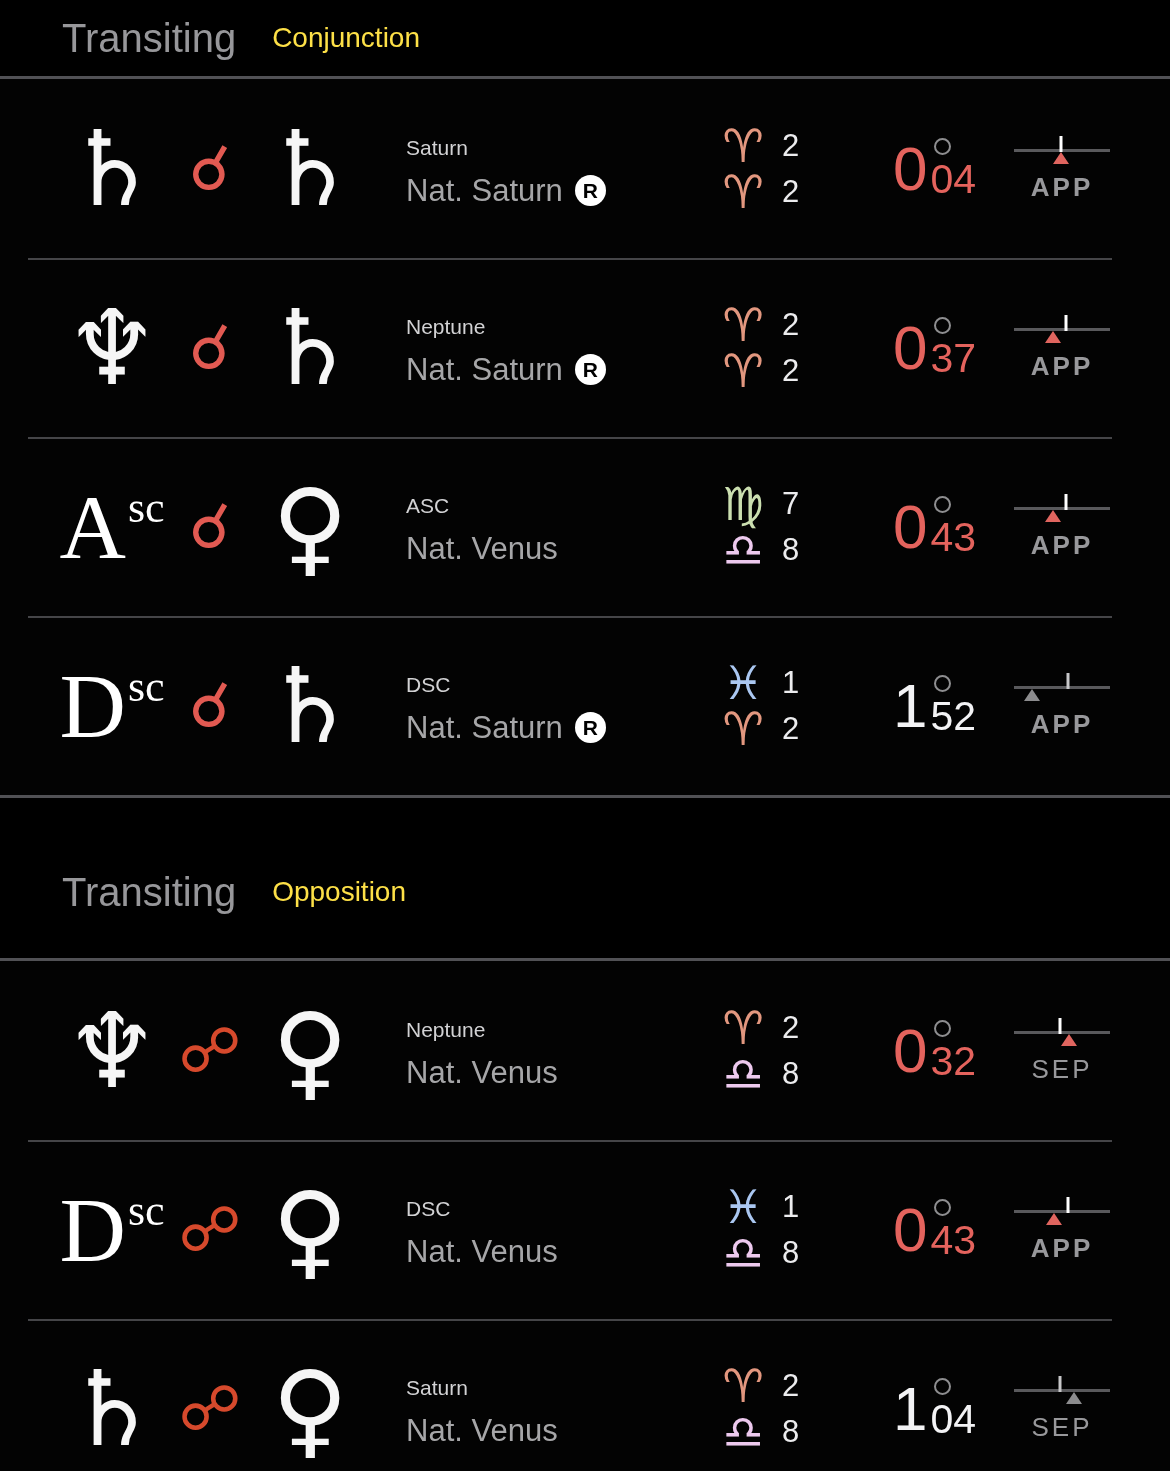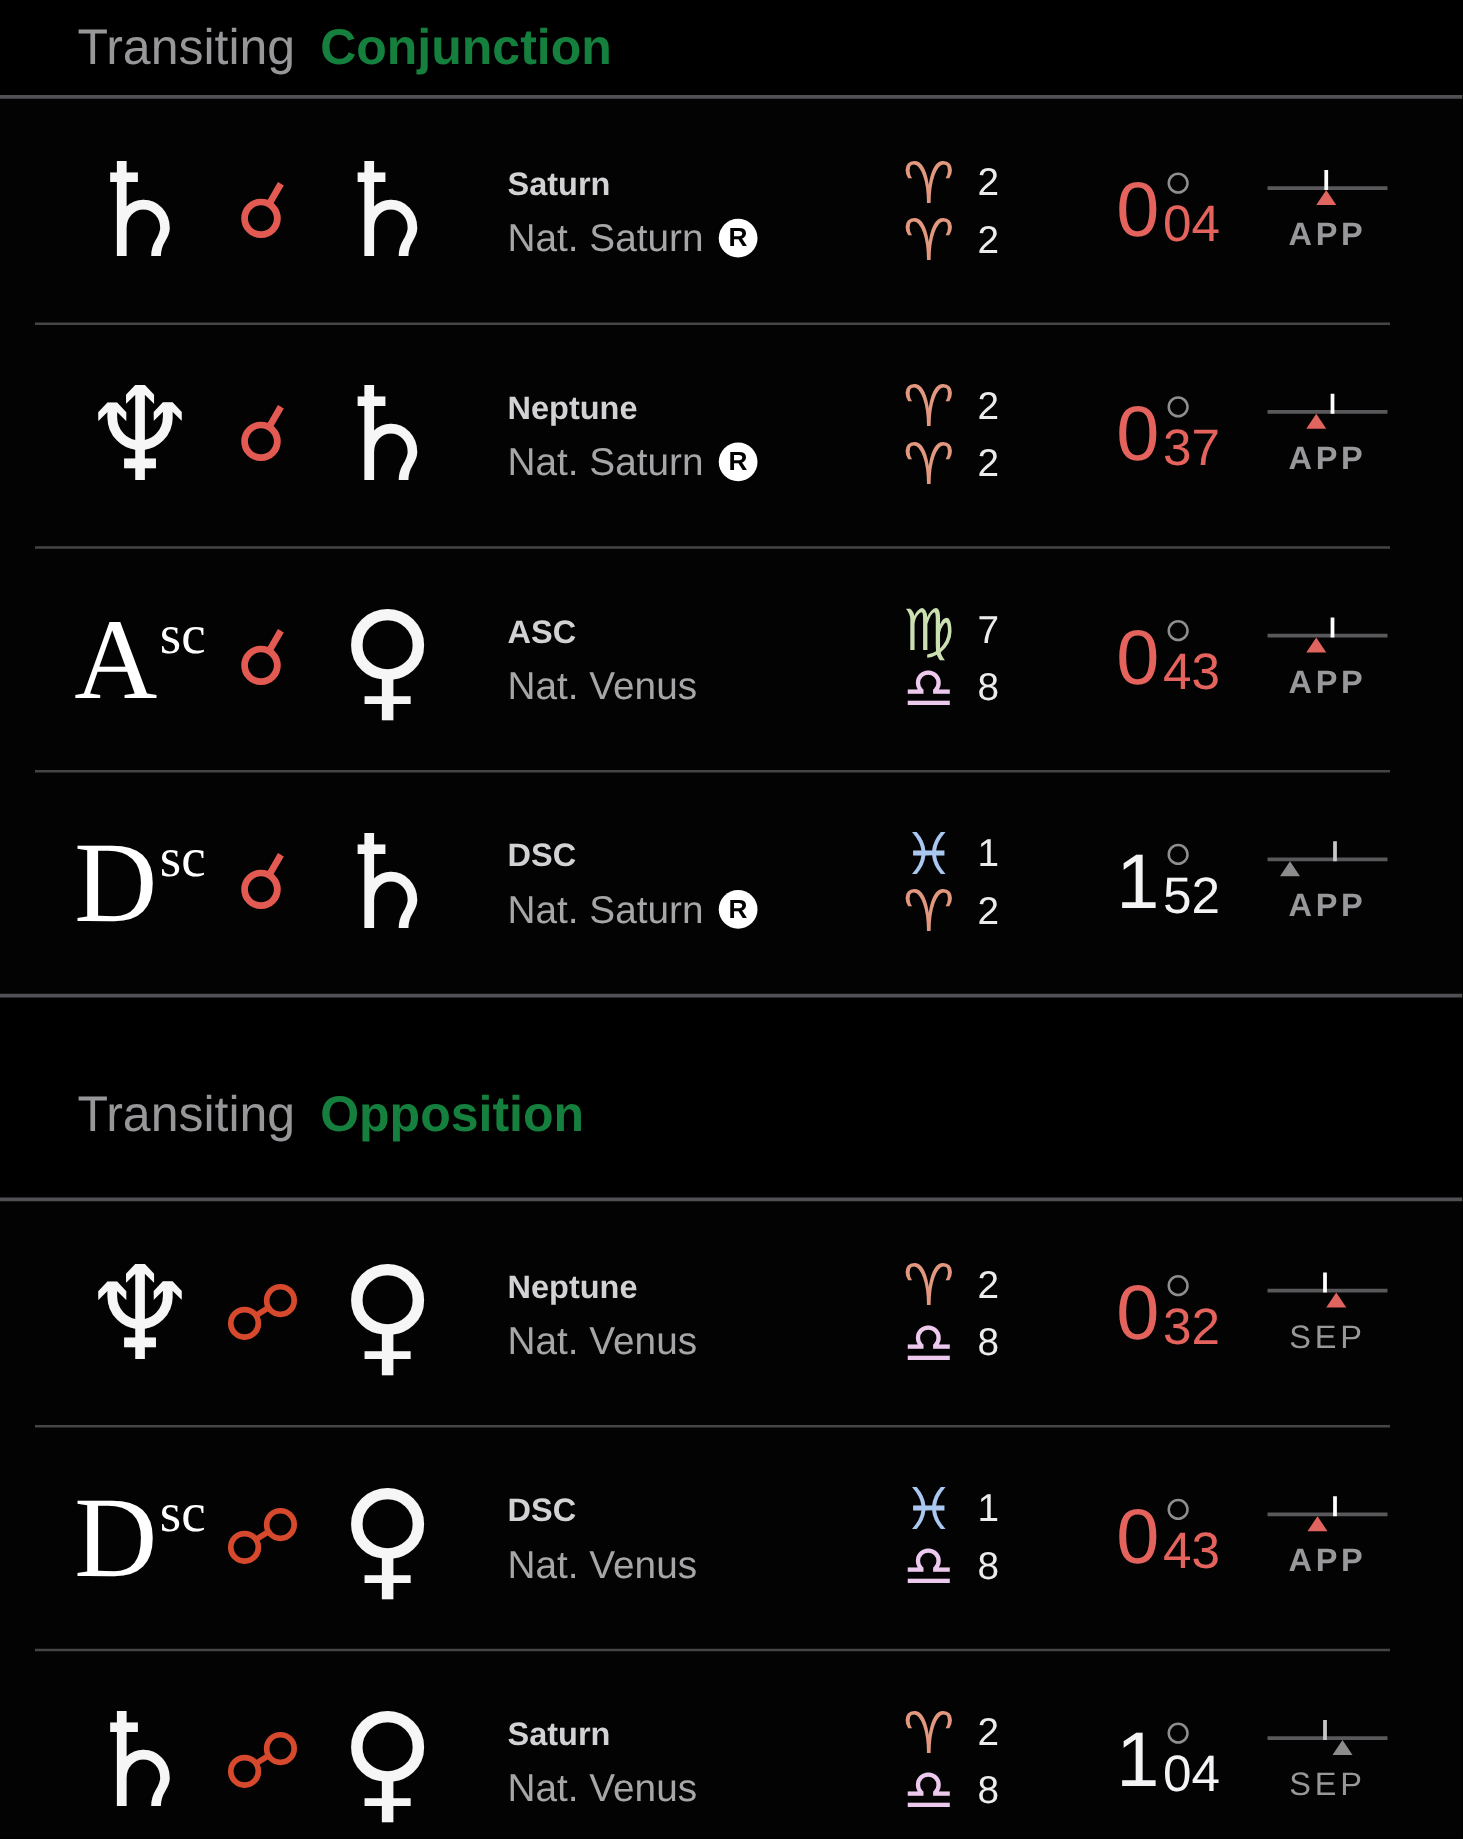--- a/index.html
+++ b/index.html
@@ -6,25 +6,25 @@
   body{
     width:1170px;height:1471px;overflow:hidden;
     background:#000;
     font-family:"Liberation Sans","DejaVu Sans",sans-serif;
     -webkit-font-smoothing:antialiased;
   }
   .screen{width:1170px;height:1471px;position:relative;}
 
   
   .section-header{
-    display:flex;align-items:center;gap:20px;
+    display:flex;align-items:center;gap:36px;
     height:76px;padding-left:62px;
   }
   .hdr-prefix{font-size:40px;color:#97979a;font-weight:400;}
-  .hdr-title{font-size:40px;color:#15803d;font-weight:700;}
+  .hdr-title{font-size:28px;color:#fde047;font-weight:400;}
   .section-header.second{margin-top:56px;margin-bottom:28px;}
 
   
   .aspect-table{
     border-top:3px solid #515155;
     border-bottom:3px solid #515155;
     background:#030303;
   }
   .aspect-table.clipped{border-bottom:none;}
   .aspect-row{
@@ -54,21 +54,21 @@
     font-size:44px;color:#fff;vertical-align:36px;margin-left:2px;
   }
   .glyph-sup:empty{display:none;}
   .aspect-glyph{
     font-family:"DejaVu Sans",sans-serif;
     font-size:62px;line-height:1;font-weight:400;
   }
 
   
   .names{flex:1;margin-left:38px;min-width:0;}
-  .title-line{font-size:26px;line-height:43px;color:#d2d2d4;font-weight:bold;}
+  .title-line{font-size:21px;line-height:43px;color:#d2d2d4;}
   .subtitle-line{font-size:31px;line-height:43px;color:#a6a6a8;display:flex;align-items:center;}
   .retro{
     display:inline-flex;align-items:center;justify-content:center;
     width:31px;height:31px;border-radius:50%;
     background:#fff;color:#000;
     font-size:21px;font-weight:700;
     margin-left:12px;flex:none;
   }
   .retro:empty{display:none;}
 

